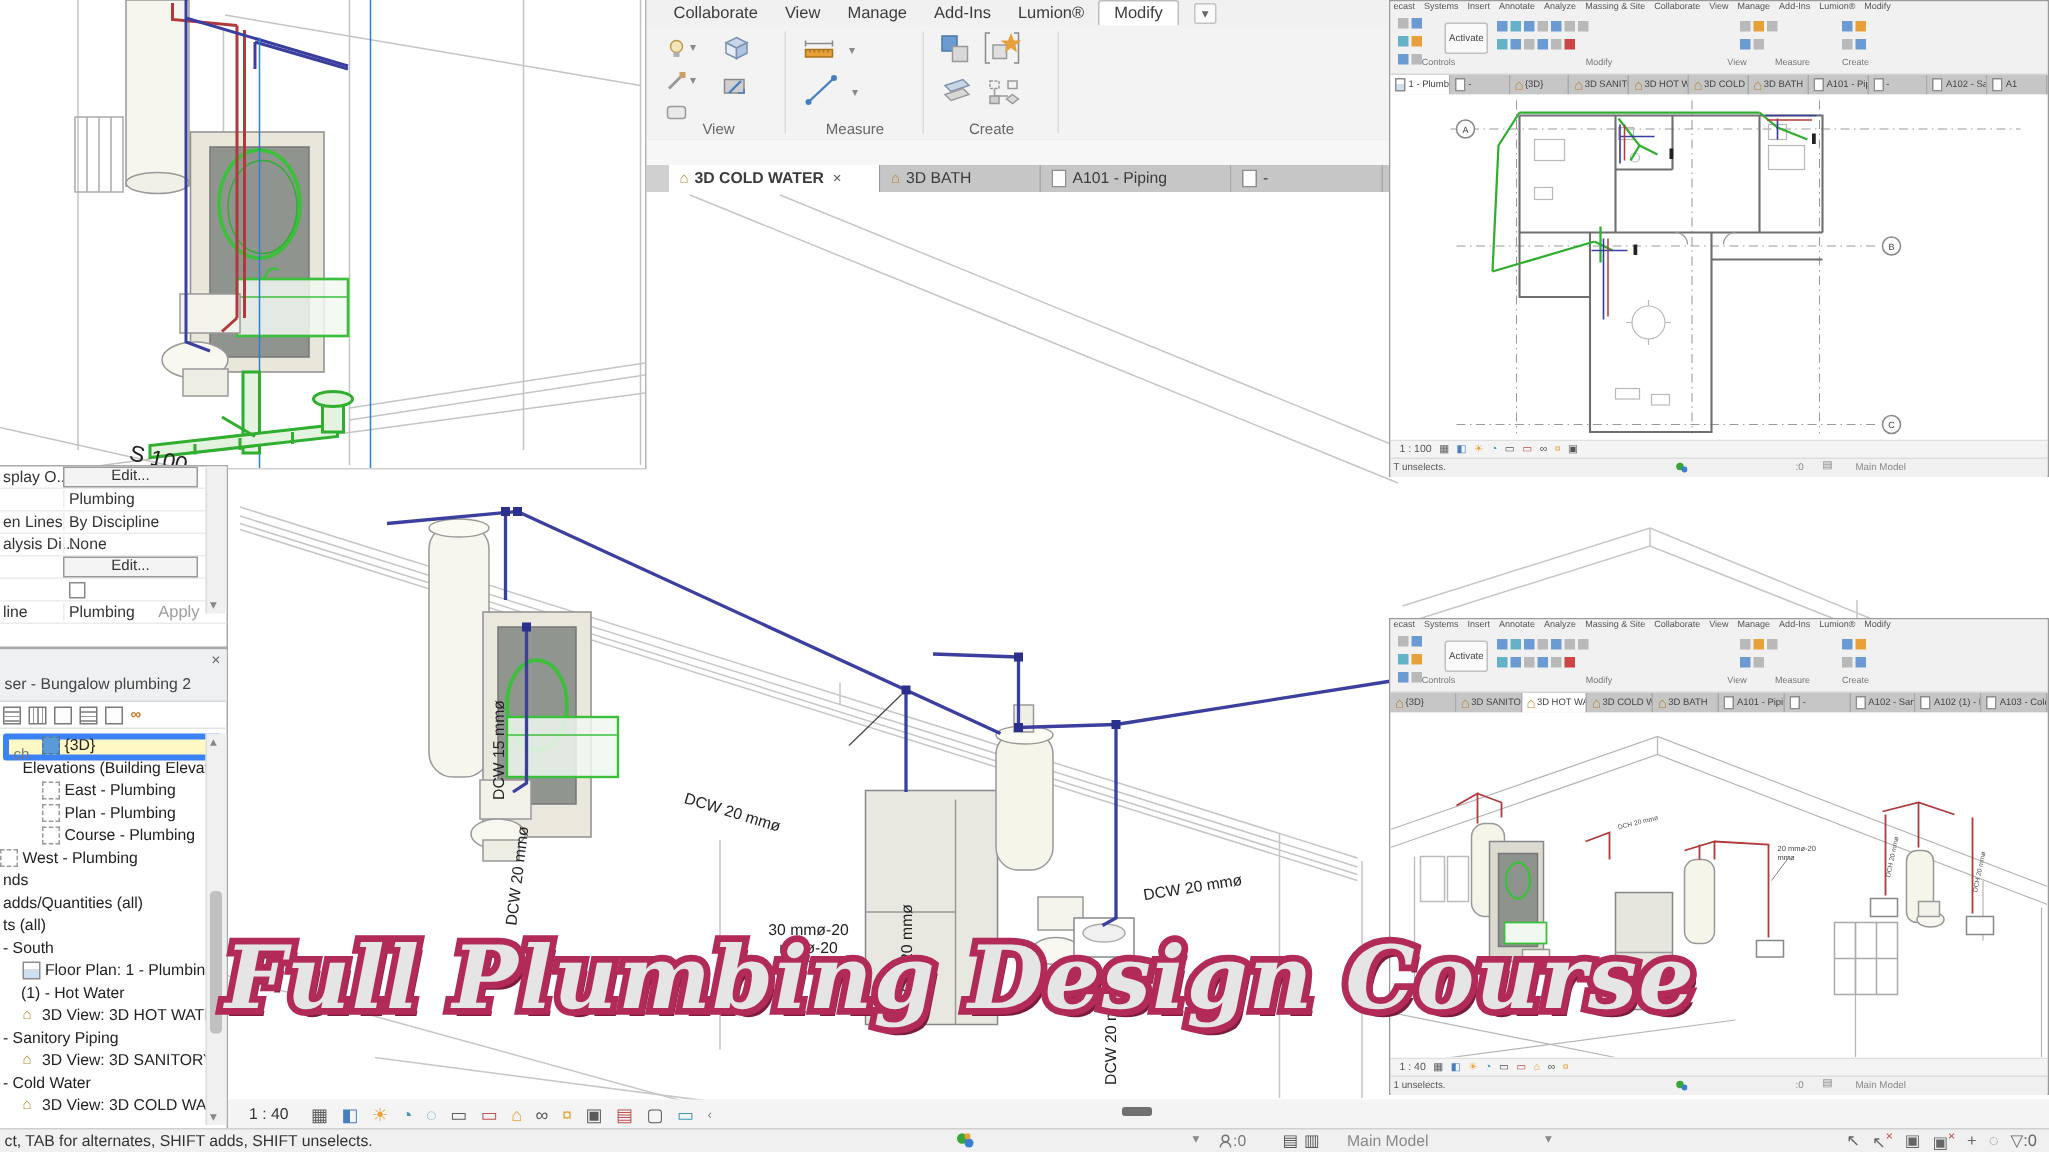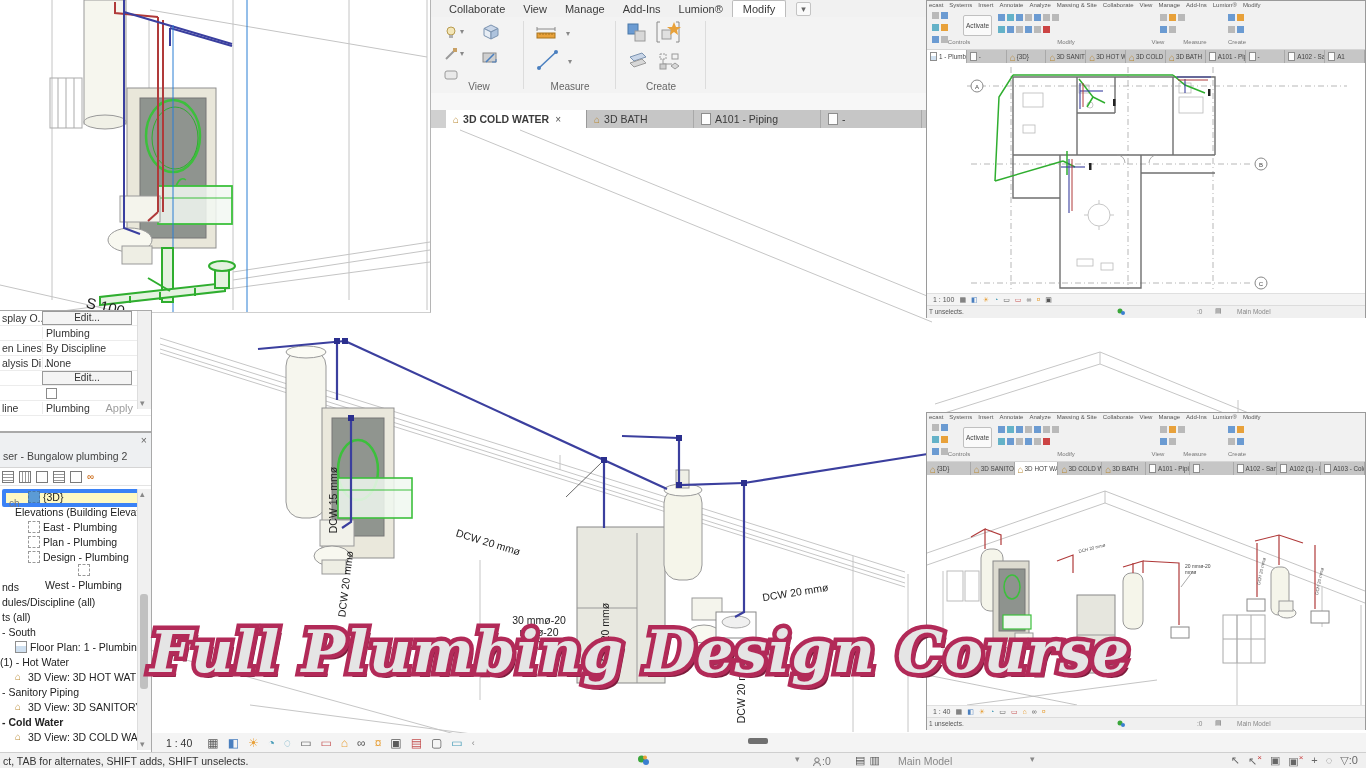--- a/index.html
+++ b/index.html
@@ -448,63 +448,63 @@
       <div class="trow" style="padding-left: 28px;">
         <span class="tic ic-elev"></span>
         <span>East - Plumbing</span>
       </div>
       <div class="trow" style="padding-left: 28px;">
         <span class="tic ic-elev"></span>
         <span>Plan - Plumbing</span>
       </div>
       <div class="trow" style="padding-left: 28px;">
         <span class="tic ic-elev"></span>
-        <span>Design - Plumbing</span>
-      </div>
-      <div class="trow" style="padding-left: 28px; flex-direction: column;">
+        <span>Course - Plumbing</span>
+      </div>
+      <div class="trow" style="">
         <span class="tic ic-elev"></span>
         <span>West - Plumbing</span>
       </div>
       <div class="trow" style="padding-left: 2px;">
 
         <span>nds</span>
       </div>
       <div class="trow" style="padding-left: 2px;">
 
-        <span>dules/Discipline (all)</span>
+        <span>adds/Quantities (all)</span>
       </div>
       <div class="trow" style="padding-left: 2px;">
 
         <span>ts (all)</span>
       </div>
       <div class="trow" style="padding-left: 2px;">
 
         <span>- South</span>
       </div>
       <div class="trow" style="padding-left: 15px;">
         <span class="tic ic-plan" style="border: 1px solid rgb(141, 141, 141); background: linear-gradient(rgb(255, 255, 255) 40%, rgb(207, 224, 240) 40%);"></span>
         <span>Floor Plan: 1 - Plumbing</span>
       </div>
-      <div class="trow" style="padding-left: 0; text-align: right;">
+      <div class="trow" style="padding-left: 14px; text-align: right;">
 
         <span>(1) - Hot Water</span>
       </div>
       <div class="trow" style="padding-left: 15px;">
         <span class="tic ic-home" style="border: none; color: rgb(184, 135, 47);"></span>
         <span>3D View: 3D HOT WATER</span>
       </div>
       <div class="trow" style="padding-left: 2px;">
 
         <span>- Sanitory Piping</span>
       </div>
       <div class="trow" style="padding-left: 15px;">
         <span class="tic ic-home" style="border: none; color: rgb(184, 135, 47);"></span>
         <span>3D View: 3D SANITORY</span>
       </div>
-      <div class="trow" style="padding-left: 2px; font-weight: bold;">
+      <div class="trow" style="padding-left: 2px;">
 
         <span>- Cold Water</span>
       </div>
       <div class="trow" style="padding-left: 15px;">
         <span class="tic ic-home" style="border: none; color: rgb(184, 135, 47);"></span>
         <span>3D View: 3D COLD WATER</span>
       </div>
     </div>
   <div id="tree-scroll">
     <span class="g-up"></span>

